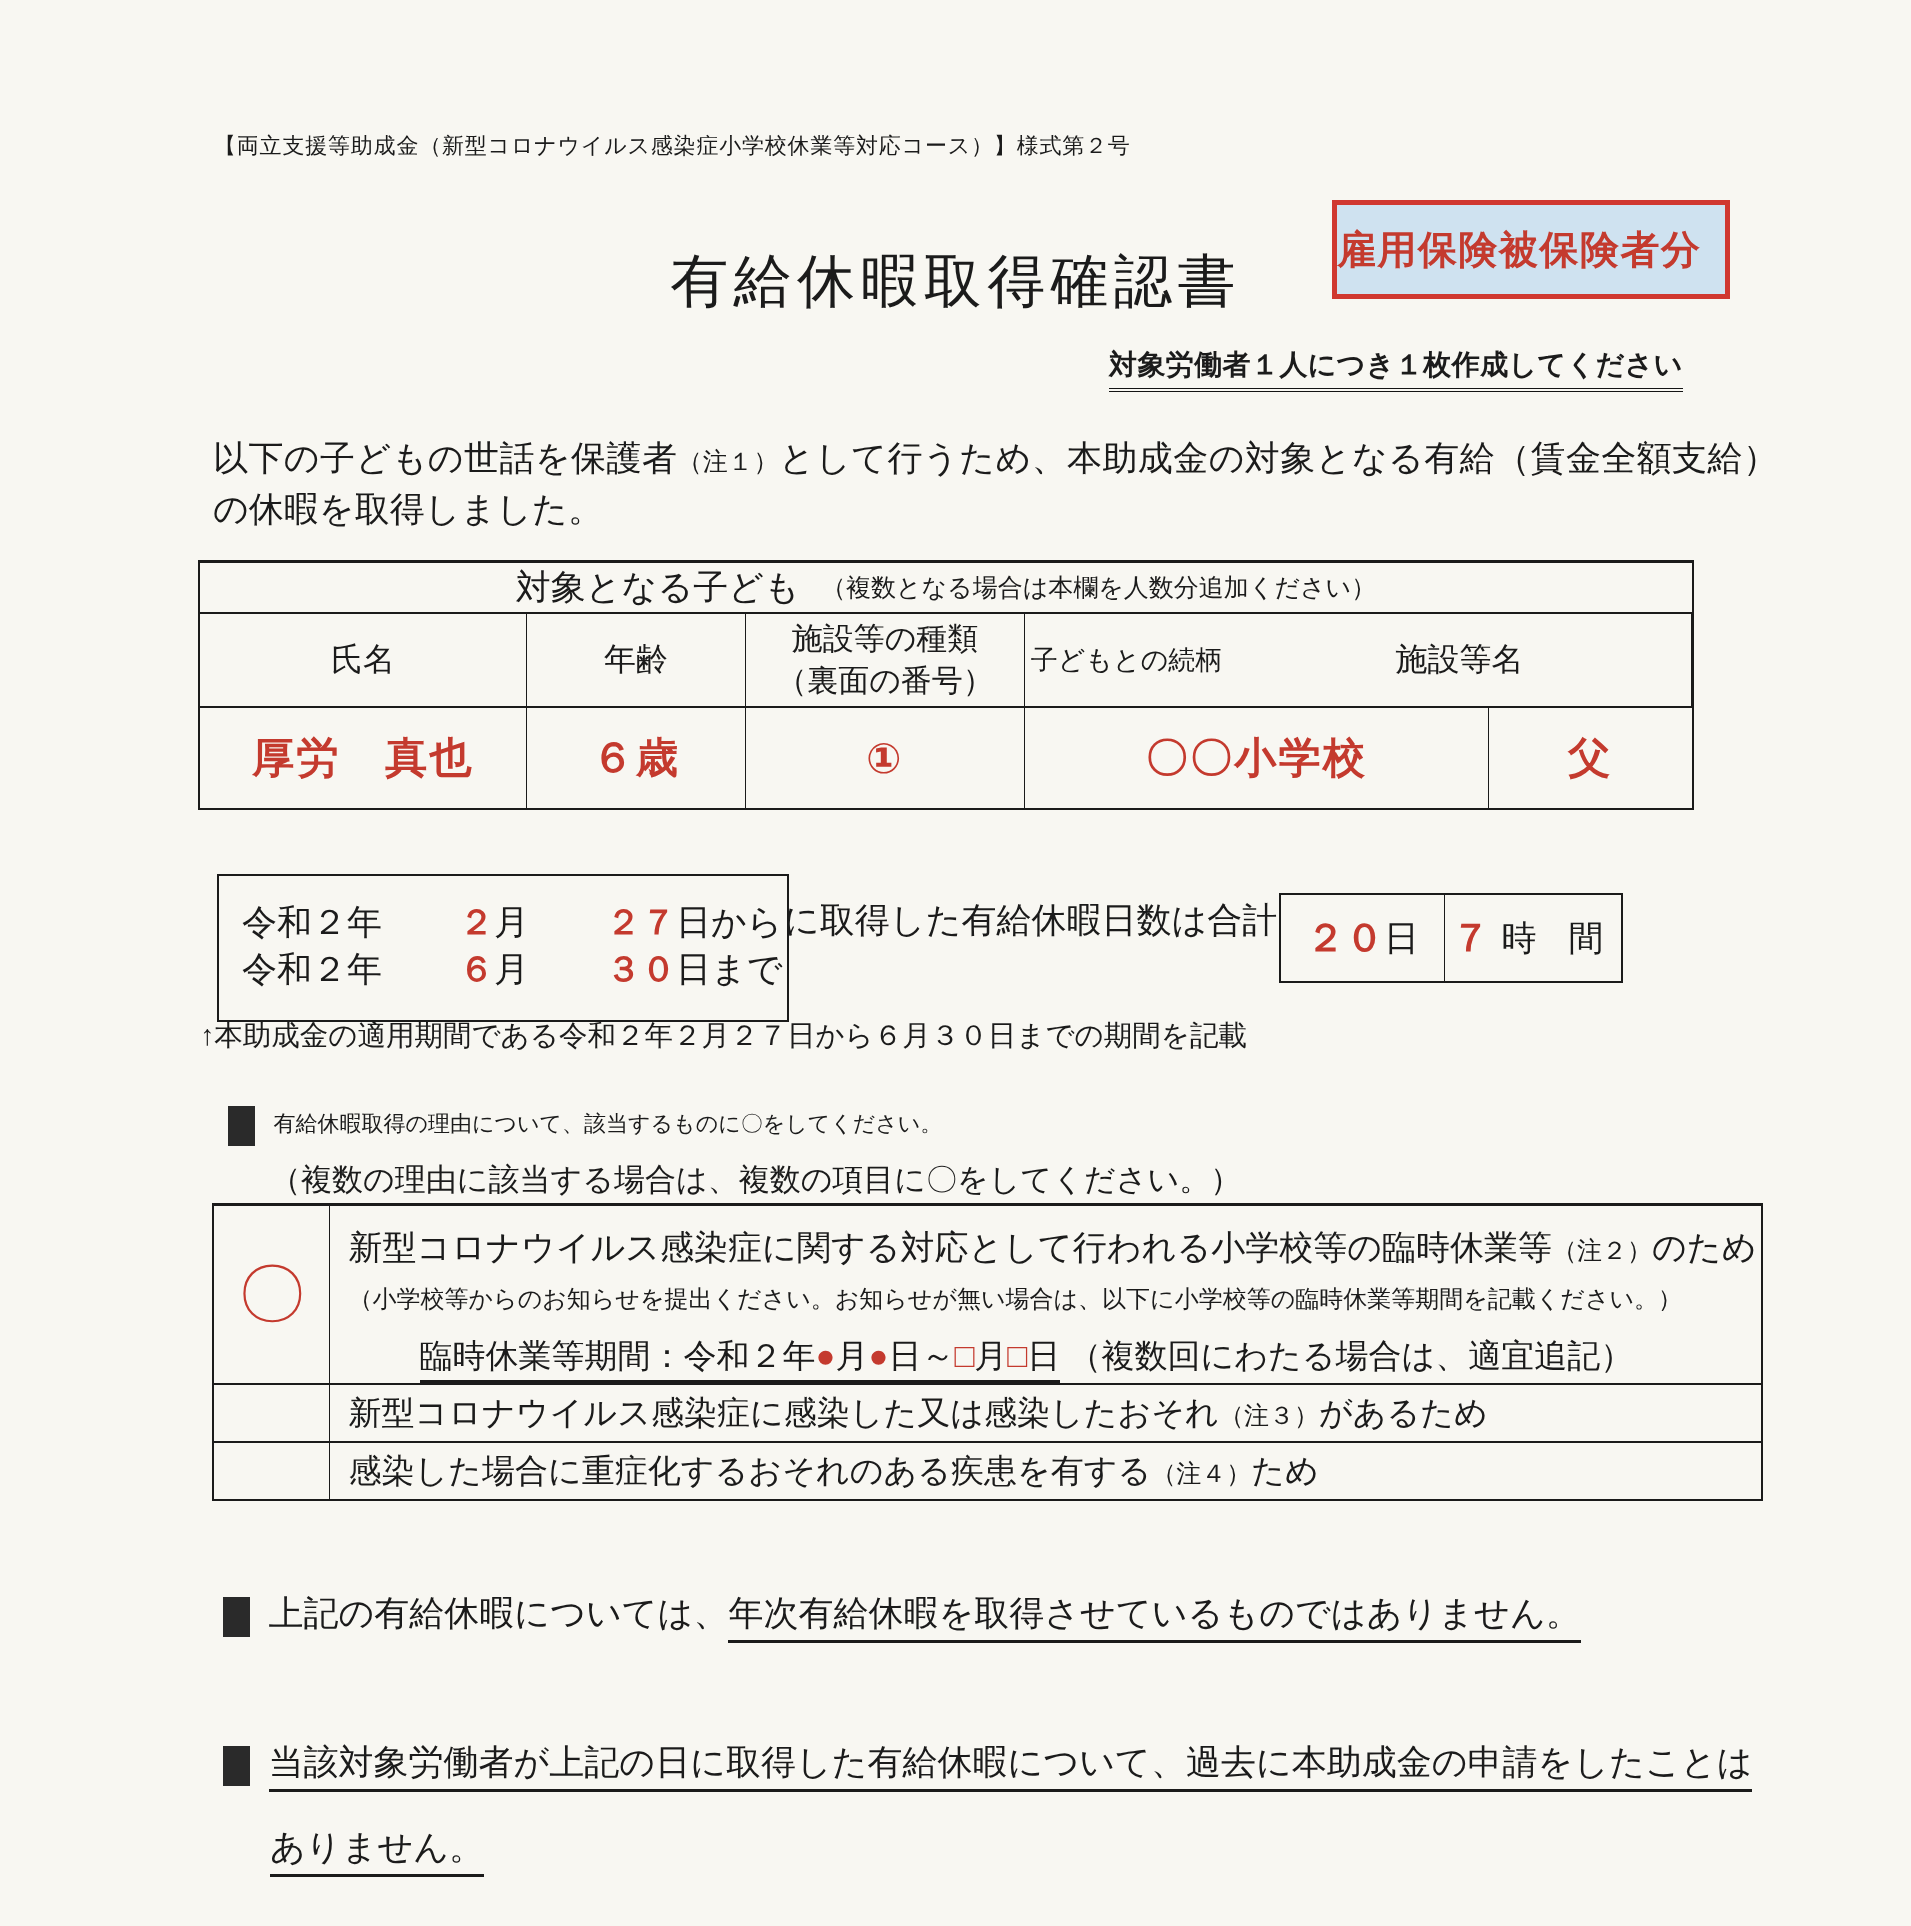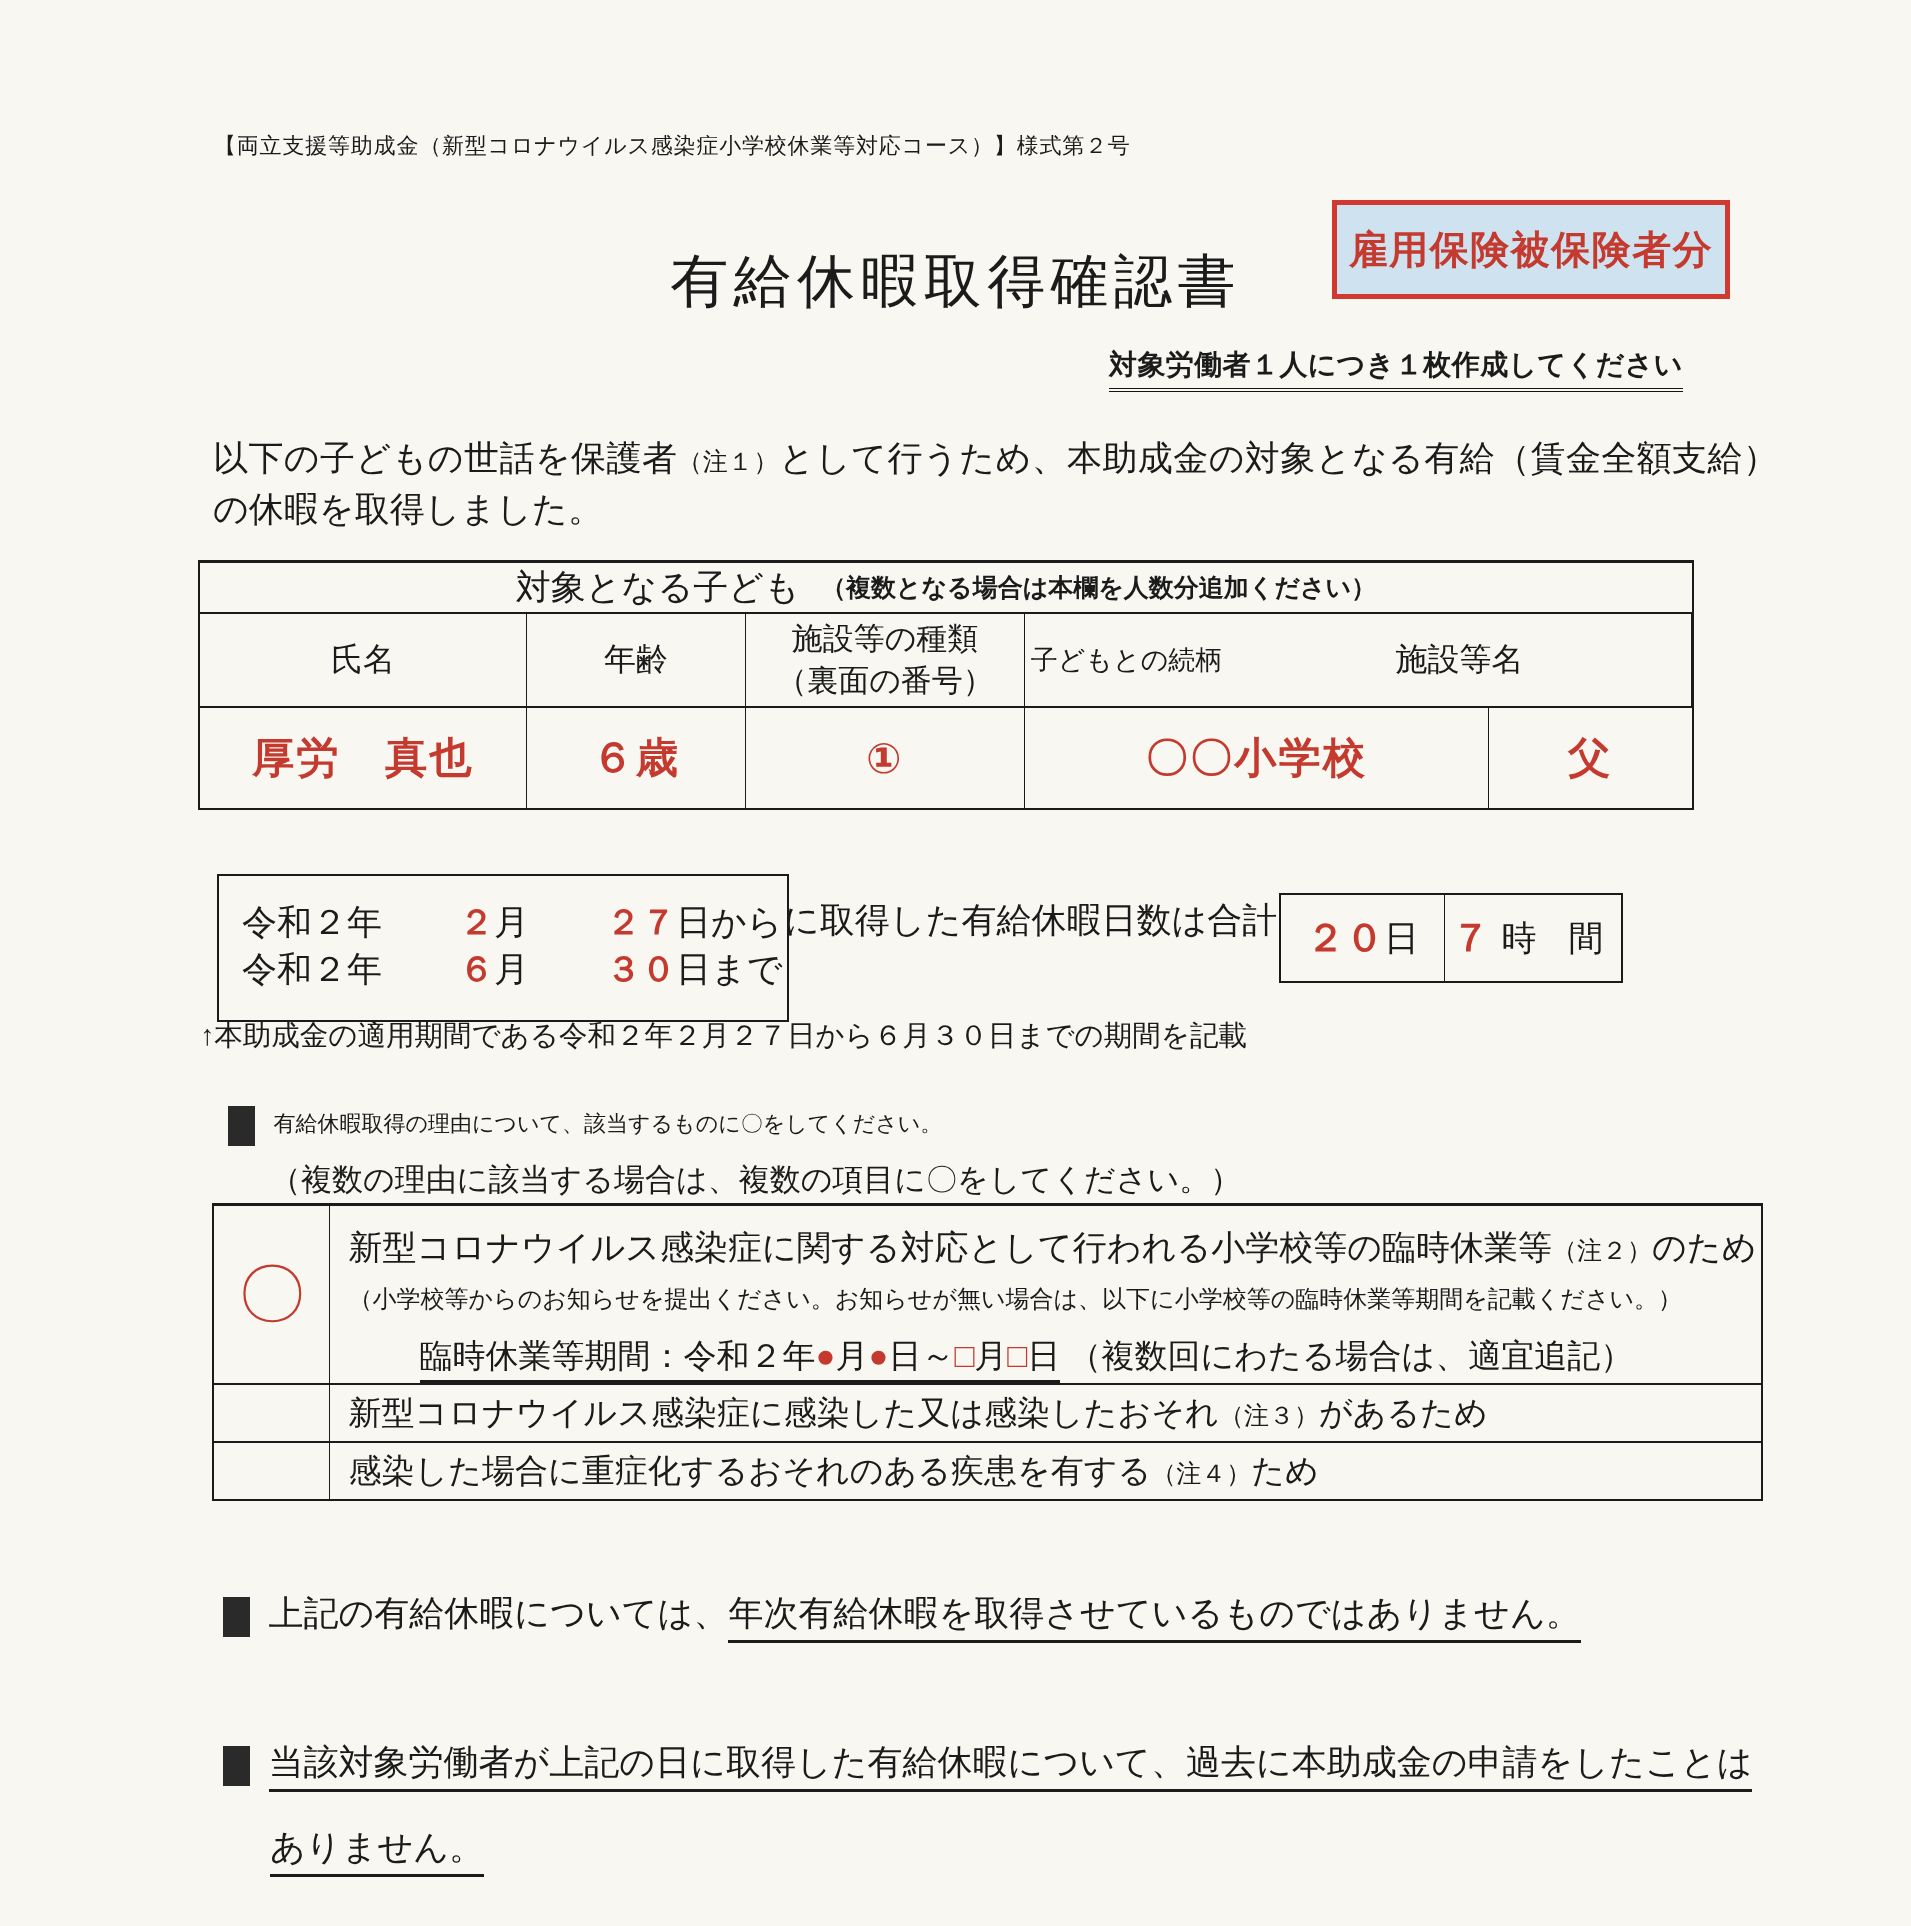--- a/index.html
+++ b/index.html
@@ -14,21 +14,21 @@
   .abs{position:absolute;}
   .red{color:#c43a2e;}
   .bold{font-weight:bold;}
 
   
   .form-note{left:214px;top:131px;font-size:22px;letter-spacing:0.8px;}
   .doc-title{left:0;width:1911px;top:243px;text-align:center;font-size:58px;letter-spacing:5.4px;}
   .badge{
     left:1332px;top:200px;width:388px;height:89px;
     border:5px solid #d03830;background:#cfe2f0;
-    display:flex;align-items:center;justify-content:center;
+    display:flex;align-items:center;
   }
   .badge span{font-size:39px;font-weight:bold;color:#c43a2e;letter-spacing:1.5px;}
   .instruction{
     left:1109px;top:346px;font-size:28px;font-weight:bold;letter-spacing:0.4px;
     border-bottom:4.2px double #141414;padding-bottom:3.9px;
   }
 
   .intro-l1{left:213px;top:435px;font-size:35px;letter-spacing:0.4px;white-space:nowrap;}
   .intro-l2{left:213px;top:486px;font-size:35px;}
   .small-note{font-size:25px;}
@@ -37,21 +37,21 @@
   .kids-table{
     left:198px;top:560px;width:1492px;
     border:2.7px solid #1b1b1b;border-top-width:3.5px;
     background:transparent;
   }
   .kt-caption{
     height:49px;border-bottom:2.7px solid #1b1b1b;
     display:flex;align-items:center;justify-content:center;gap:21px;
   }
   .kt-caption .cap{font-size:35px;}
-  .kt-caption .capnote{font-size:25px;font-weight:bold;}
+  .kt-caption .capnote{font-size:25px;}
   .kt-row{display:flex;align-items:stretch;}
   .kt-head{height:92px;border-bottom:2.7px solid #1b1b1b;}
   .kt-data{height:100px;}
   .cell{display:flex;flex-direction:column;align-items:center;justify-content:center;text-align:center;}
   .c1{width:326px;border-right:1.9px solid #1b1b1b;}
   .c2{width:218px;border-right:1.9px solid #1b1b1b;}
   .c3{width:278px;border-right:1.9px solid #1b1b1b;}
   .c4{width:463px;border-right:1.9px solid #1b1b1b;}
   .c5{flex:1;}
   .kt-head .cell{font-size:32px;line-height:1.35;}

